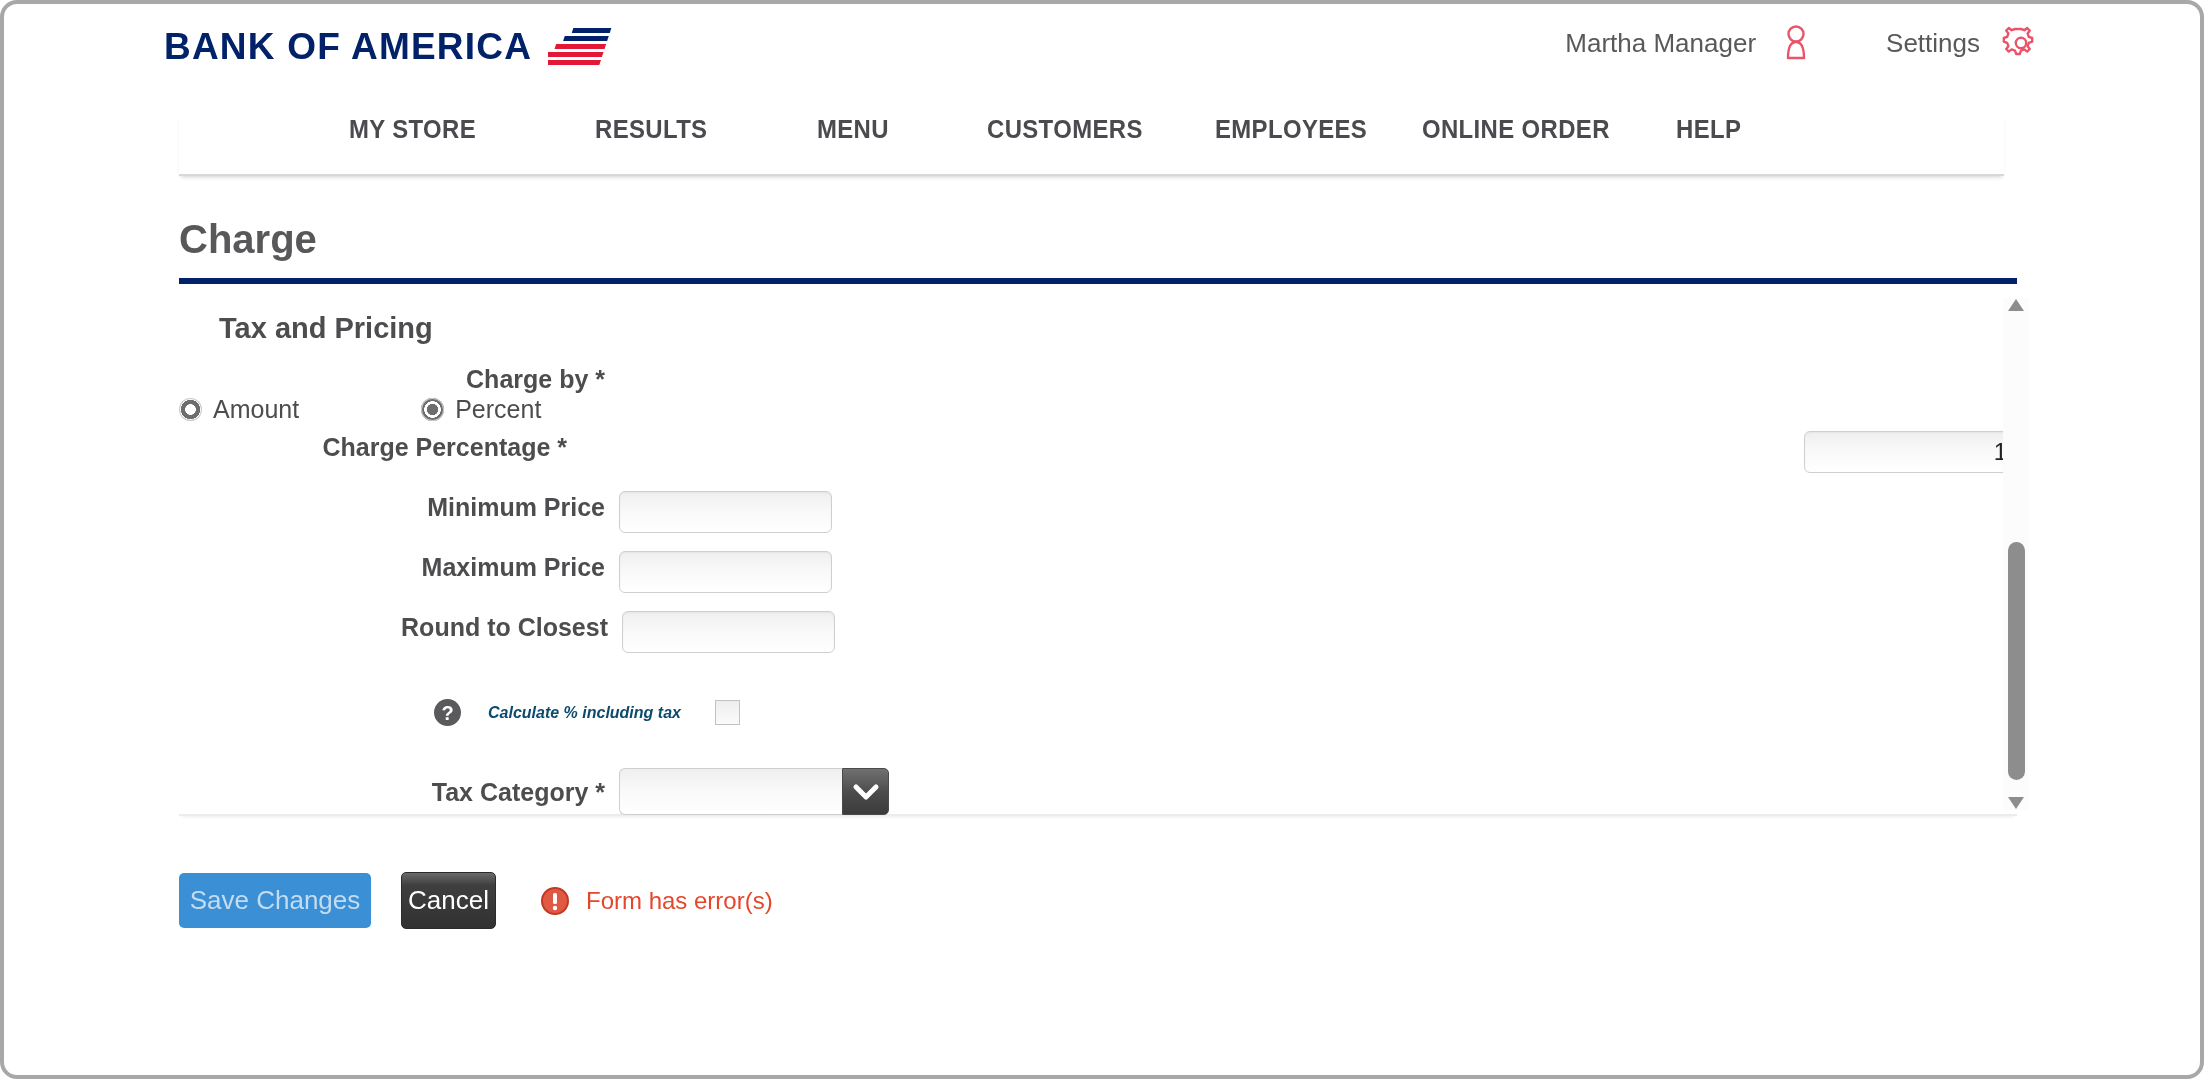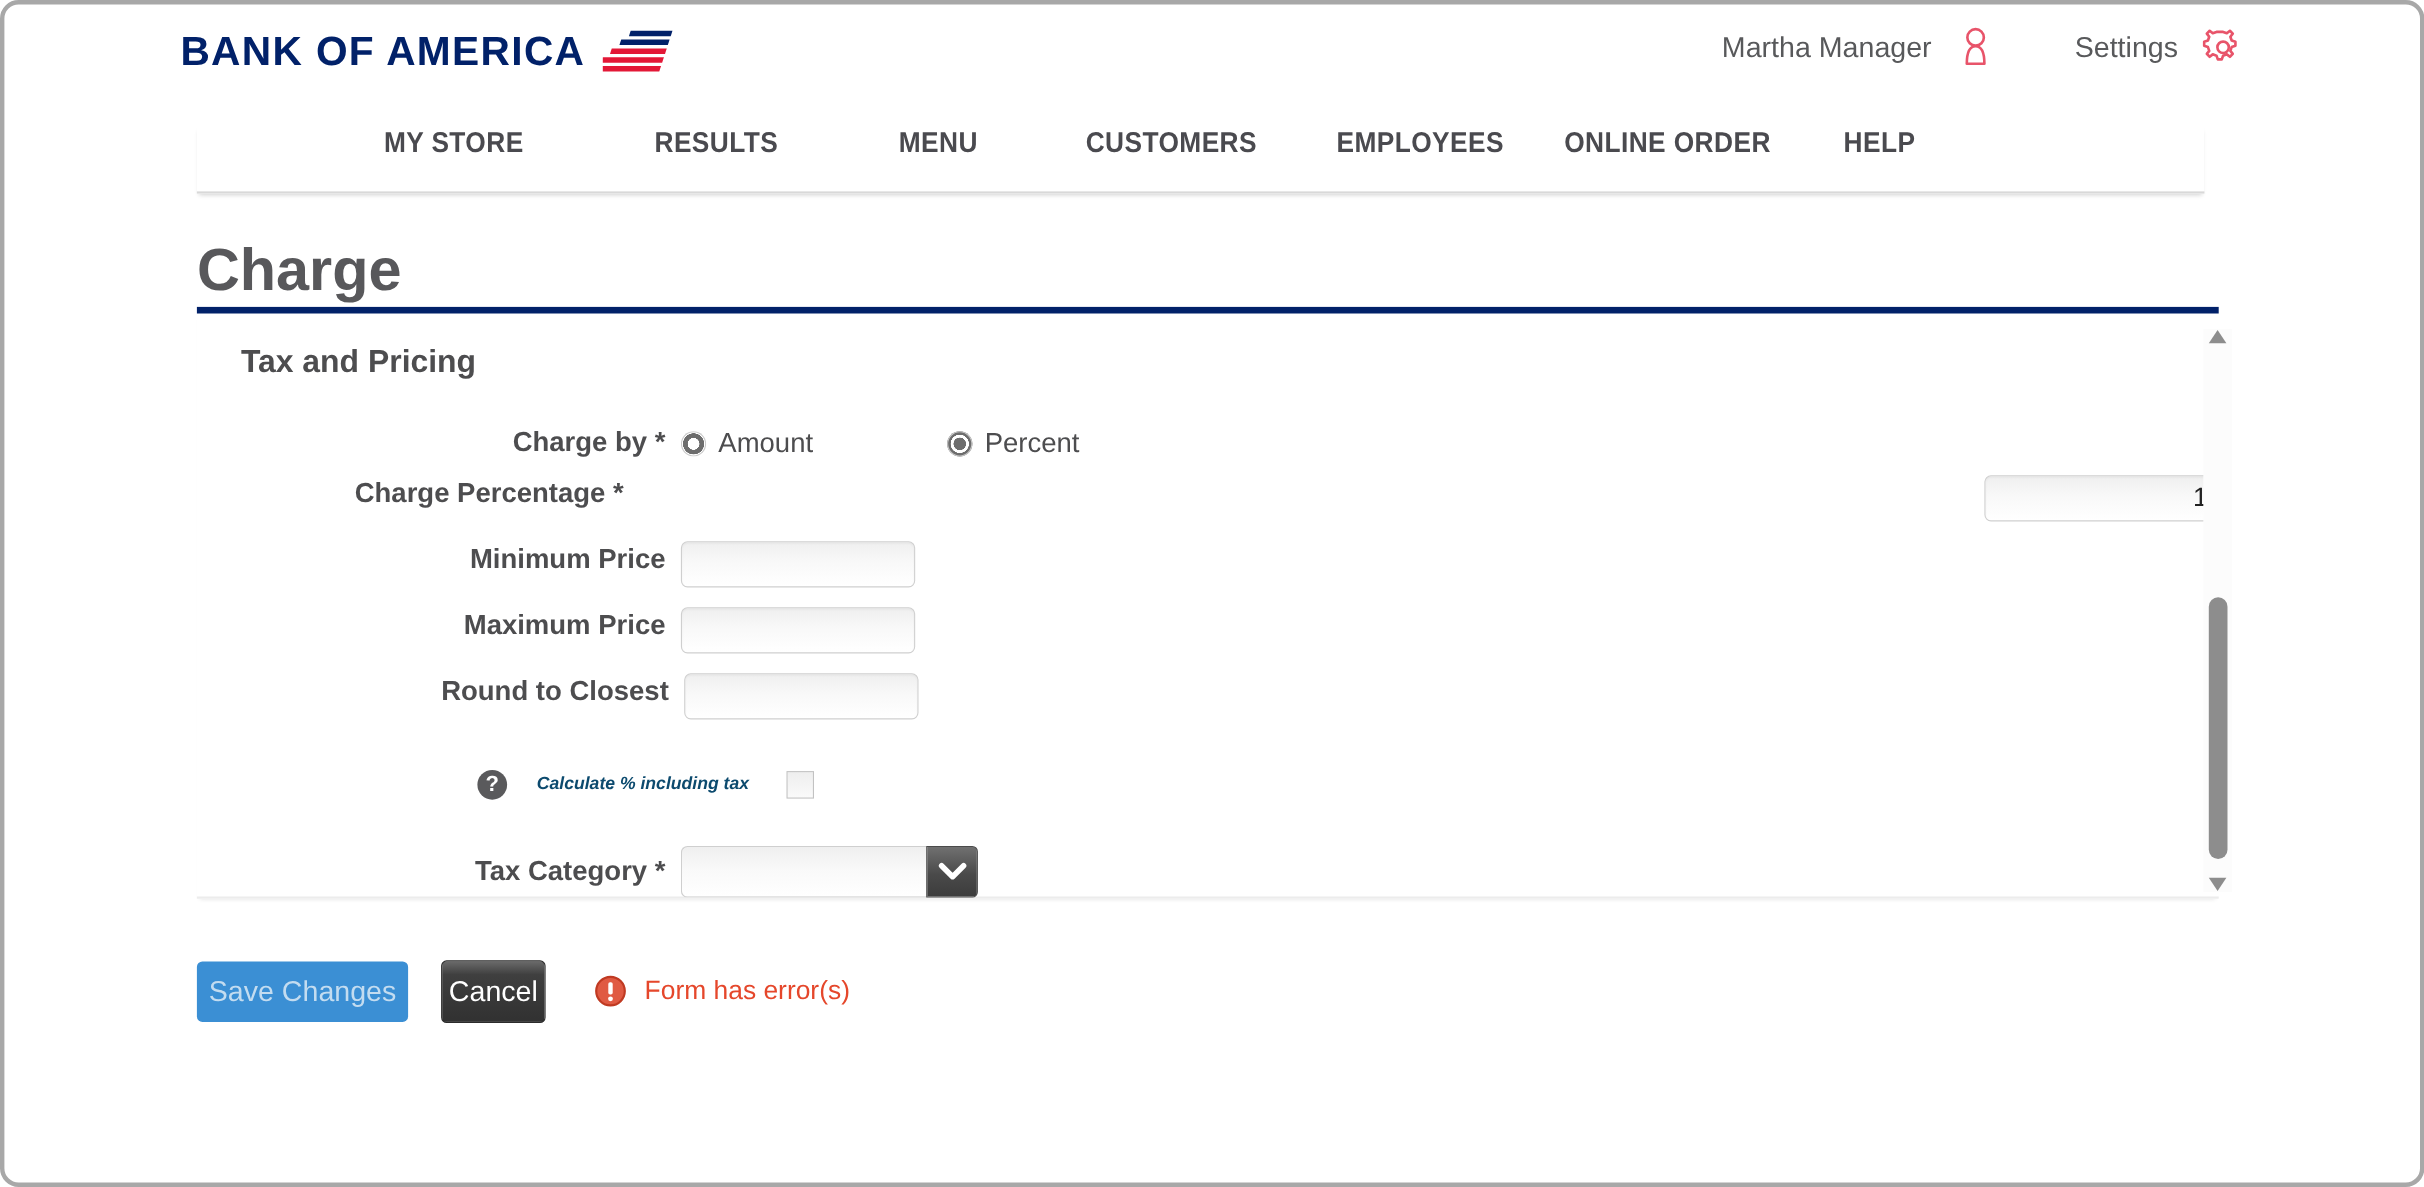--- a/index.html
+++ b/index.html
@@ -98,25 +98,25 @@
   .nav-sp-5 { width: 42px; }
   .nav-sp-6 { width: 50px; }
 
   
   .title-wrap {
     margin-left: 175px;
     margin-top: 42px;
     width: 1838px;
   }
   .page-title {
-    font-size: 54px;
+    font-size: 40px;
     font-weight: bold;
     color: #58585b;
     margin: 0;
-    padding-bottom: 4px;
+    padding-bottom: 18px;
     line-height: 1.05;
   }
   .title-rule {
     height: 6px;
     background: #012169;
     width: 1838px;
   }
 
   
   .form-area {
@@ -145,21 +145,21 @@
     width: 440px;
     text-align: right;
     padding-right: 14px;
     font-size: 25px;
     font-weight: bold;
     color: #4d4d4f;
     line-height: 1.28;
   }
   .f-control { position: relative; }
 
-  .radio-row { height: 54px; align-items: flex-end; margin-top: 4px; }
+  .radio-row { height: 54px; align-items: flex-start; margin-top: 4px; flex-direction: column; }
   .radio-group { display: flex; align-items: center; }
   .radio-opt {
     display: flex;
     align-items: center;
     gap: 11px;
     cursor: pointer;
   }
   .radio-gap { width: 122px; }
   .radio-mark {
     width: 23px;

